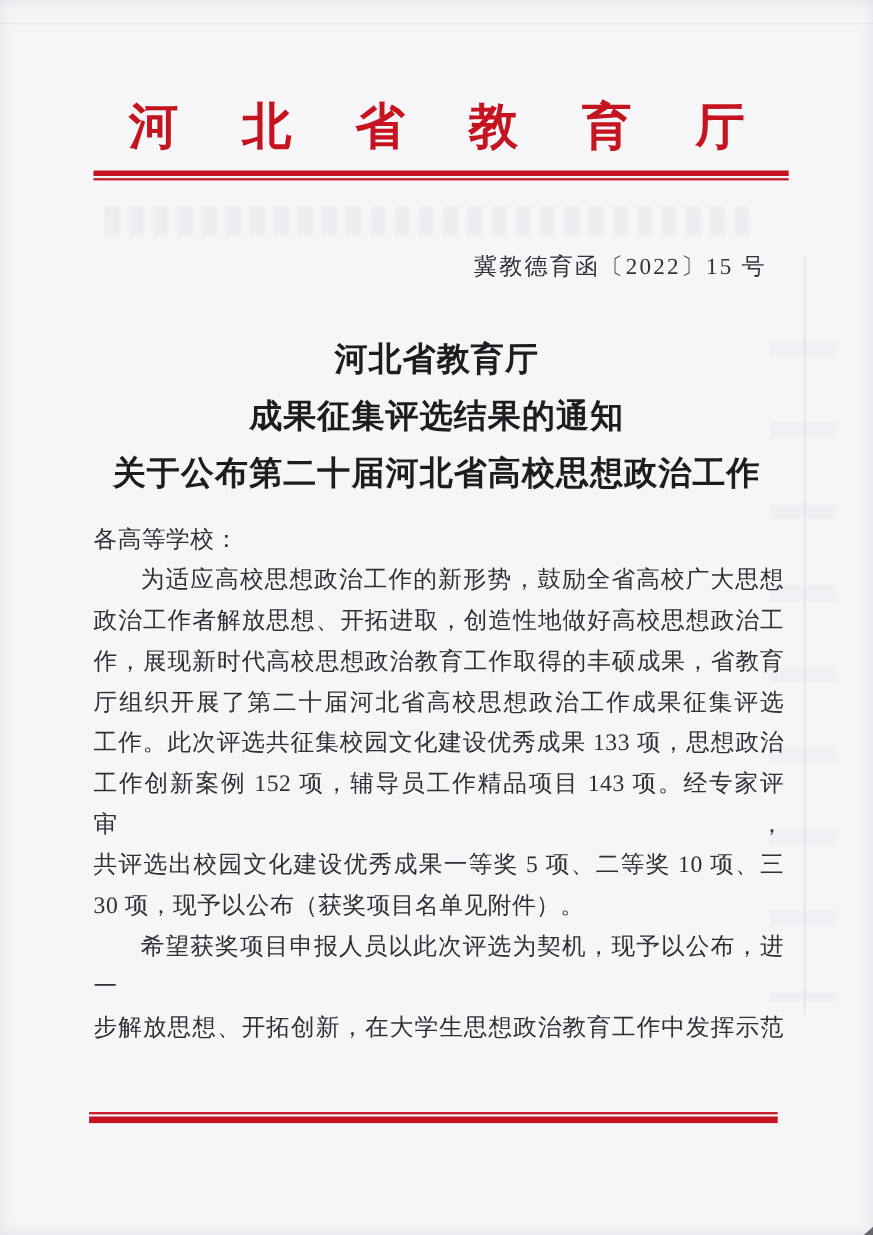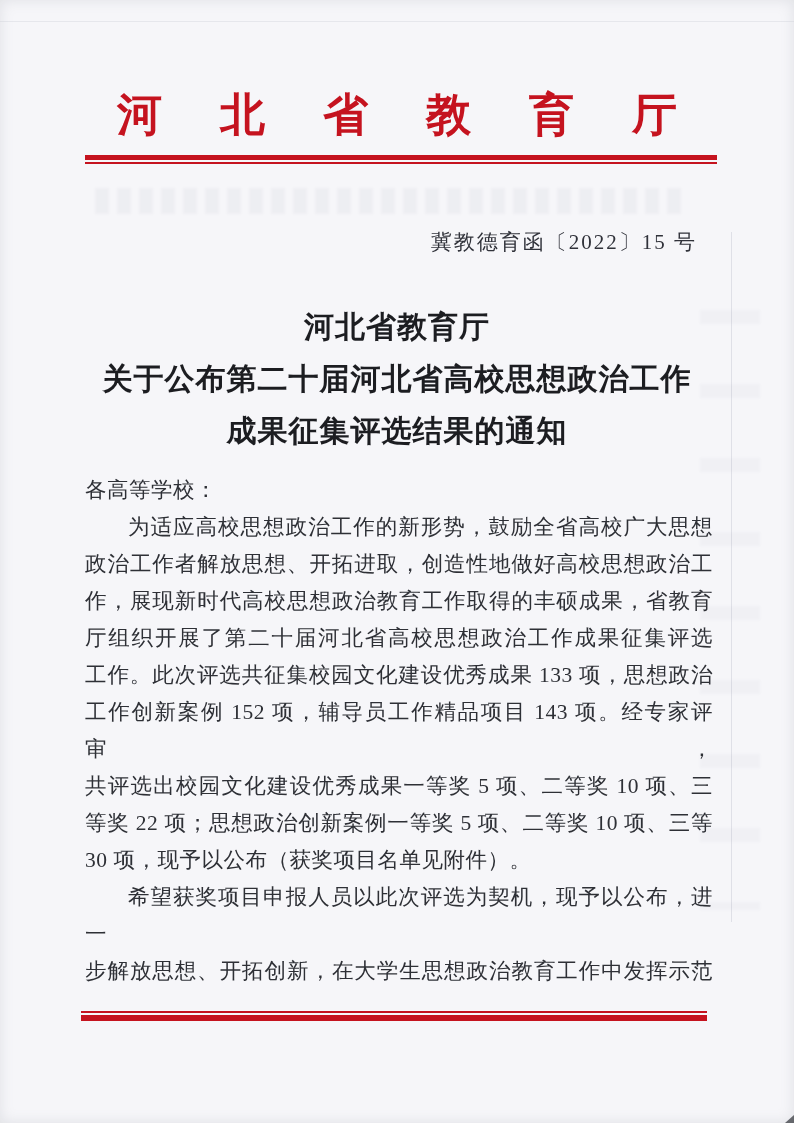--- a/index.html
+++ b/index.html
@@ -131,34 +131,33 @@
   </div>
 
   <div class="ghost-band"></div>
   <div class="ghost-vline"></div>
   <div class="ghost-hblocks"></div>
 
   <div class="doc-number">冀教德育函〔2022〕15 号</div>
 
   <div class="notice-title">
     <div>河北省教育厅</div>
+    <div>成果征集评选结果的通知</div>
     <div>关于公布第二十届河北省高校思想政治工作</div>
-    <div>成果征集评选结果的通知</div>
   </div>
 
   <div class="body-text">
     <div class="bline">各高等学校：</div>
     <div class="bline just indent">为适应高校思想政治工作的新形势，鼓励全省高校广大思想</div>
     <div class="bline just">政治工作者解放思想、开拓进取，创造性地做好高校思想政治工</div>
     <div class="bline just">作，展现新时代高校思想政治教育工作取得的丰硕成果，省教育</div>
     <div class="bline just">厅组织开展了第二十届河北省高校思想政治工作成果征集评选</div>
     <div class="bline just">工作。此次评选共征集校园文化建设优秀成果 133 项，思想政治</div>
     <div class="bline just">工作创新案例 152 项，辅导员工作精品项目 143 项。经专家评审，</div>
     <div class="bline just">共评选出校园文化建设优秀成果一等奖 5 项、二等奖 10 项、三</div>
-    <div class="bline just">等奖 22 项；思想政治创新案例一等奖 5 项、二等奖 10 项、三等</div>
     <div class="bline">30 项，现予以公布（获奖项目名单见附件）。</div>
     <div class="bline just indent">希望获奖项目申报人员以此次评选为契机，现予以公布，进一</div>
     <div class="bline just">步解放思想、开拓创新，在大学生思想政治教育工作中发挥示范</div>
   </div>
 
   <div class="sep-bottom">
     <div class="thin"></div>
     <div class="gap"></div>
     <div class="thick"></div>
   </div>

